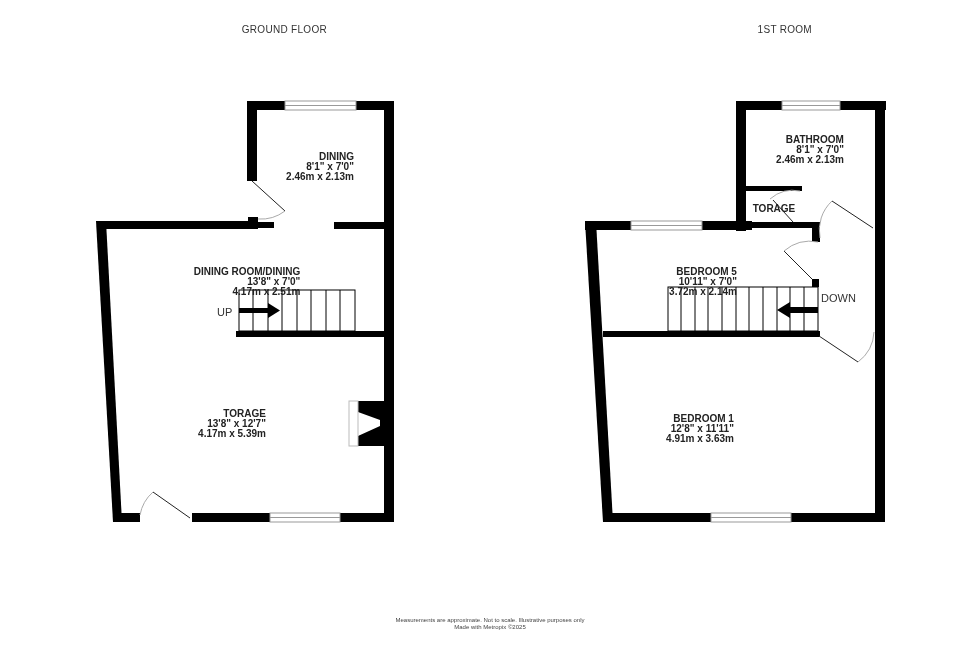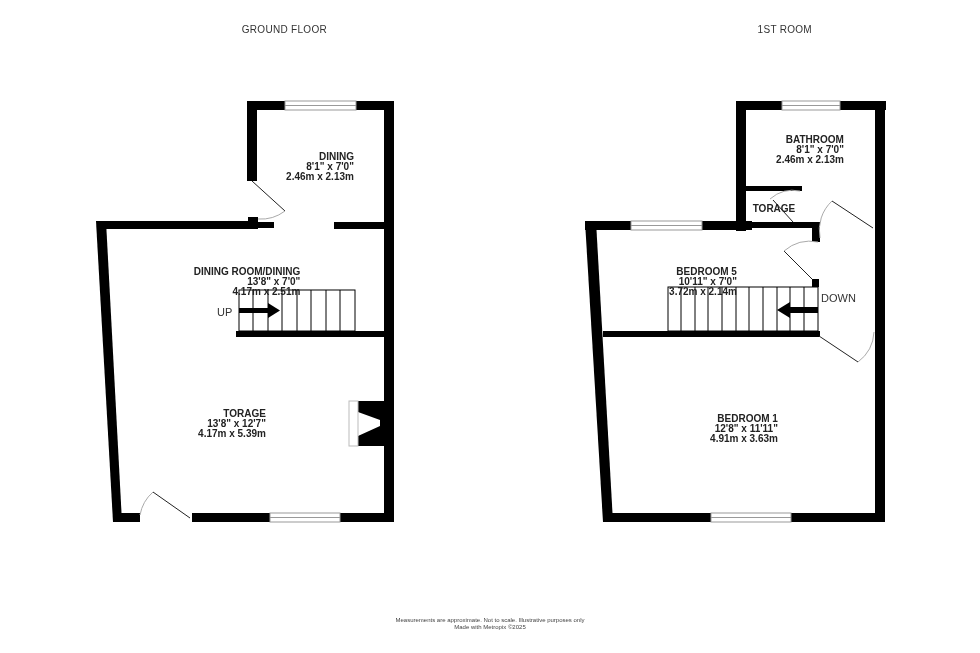--- a/index.html
+++ b/index.html
@@ -155,21 +155,21 @@
   <span>2.46m  x 2.13m</span>
 </div>
 <div class="room-label" style="left:774px; top:204px;">
   <span>TORAGE</span>
 </div>
 <div class="room-label" style="left:703px; top:267px;">
   <span>BEDROOM 5</span>
   <span>10'11"  x 7'0"</span>
   <span>3.72m  x 2.14m</span>
 </div>
-<div class="room-label" style="left:744px; top:414px;">
+<div class="room-label" style="left:700px; top:414px;">
   <span>BEDROOM 1</span>
   <span>12'8"  x 11'11"</span>
   <span>4.91m  x 3.63m</span>
 </div>
 <div class="small-label" style="left:821px; top:292px;">DOWN</div>
 
 <div class="footer">
   <span>Measurements are approximate.  Not to scale.  Illustrative purposes only</span>
   <span>Made with Metropix ©2025</span>
 </div>

